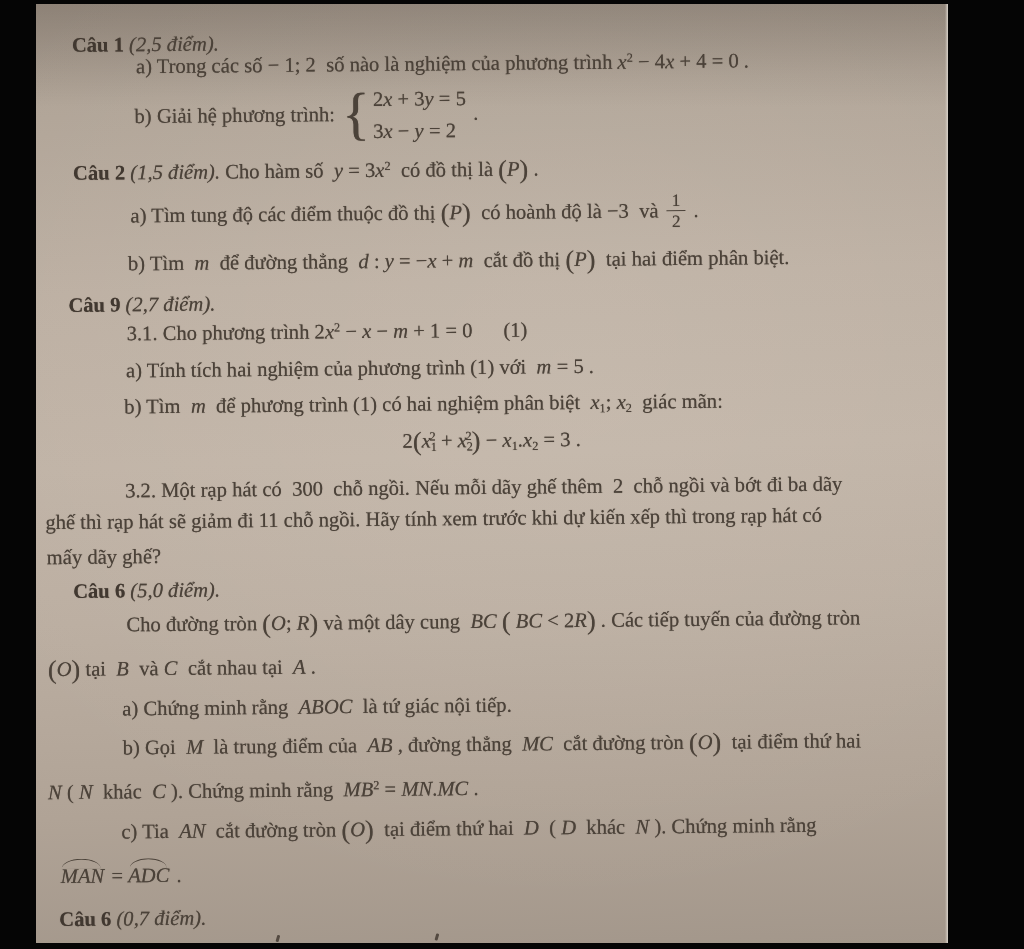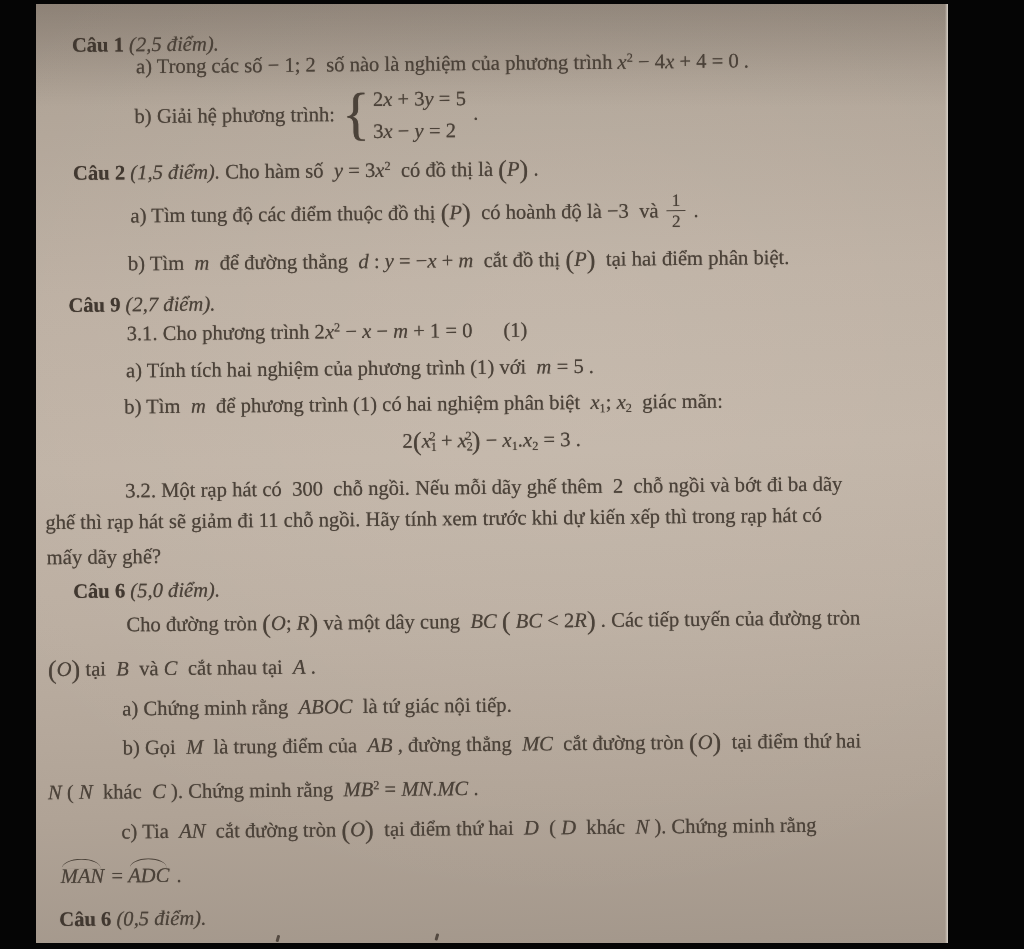--- a/index.html
+++ b/index.html
@@ -59,17 +59,17 @@
       <div class="tline" style="left: 45px; top: 510px;"><span class="r">ghế thì rạp hát sẽ giảm đi 11 chỗ ngồi. Hãy tính xem trước khi dự kiến xếp thì trong rạp hát có</span></div>
       <div class="tline" style="left: 46px; top: 545px;"><span class="r">mấy dãy ghế?</span></div>
       <div class="tline" style="left: 72px; top: 579px;"><span class="r b">Câu 6 </span><span class="r i">(5,0 điểm).</span></div>
       <div class="tline" style="left: 125px; top: 613px;"><span class="r">Cho đường tròn </span><span class="m"><span class="p">(</span><span class="v">O</span>; <span class="v">R</span><span class="p">)</span></span><span class="r"> và một dây cung  </span><span class="m"><span class="v">BC</span> <span class="p">(</span> <span class="v">BC</span> &lt; 2<span class="v">R</span><span class="p">)</span></span><span class="r"> . Các tiếp tuyến của đường tròn</span></div>
       <div class="tline" style="left: 46px; top: 657px;"><span class="m"><span class="p">(</span><span class="v">O</span><span class="p">)</span></span><span class="r"> tại  </span><span class="m"><span class="v">B</span></span><span class="r">  và </span><span class="m"><span class="v">C</span></span><span class="r">  cắt nhau tại  </span><span class="m"><span class="v">A</span></span><span class="r"> .</span></div>
       <div class="tline" style="left: 120px; top: 697px;"><span class="r">a) Chứng minh rằng  </span><span class="m"><span class="v">ABOC</span></span><span class="r">  là tứ giác nội tiếp.</span></div>
       <div class="tline" style="left: 120px; top: 736px;"><span class="r">b) Gọi  </span><span class="m"><span class="v">M</span></span><span class="r">  là trung điểm của  </span><span class="m"><span class="v">AB</span></span><span class="r"> , đường thẳng  </span><span class="m"><span class="v">MC</span></span><span class="r">  cắt đường tròn </span><span class="m"><span class="p">(</span><span class="v">O</span><span class="p">)</span></span><span class="r">  tại điểm thứ hai</span></div>
       <div class="tline" style="left: 45px; top: 780px;"><span class="m"><span class="v">N</span></span><span class="r"> ( </span><span class="m"><span class="v">N</span></span><span class="r">  khác  </span><span class="m"><span class="v">C</span></span><span class="r"> ). Chứng minh rằng  </span><span class="m"><span class="v">MB</span><span class="sup">2</span> = <span class="v">MN</span>.<span class="v">MC</span></span><span class="r"> .</span></div>
       <div class="tline" style="left: 118px; top: 820px;"><span class="r">c) Tia  </span><span class="m"><span class="v">AN</span></span><span class="r">  cắt đường tròn </span><span class="m"><span class="p">(</span><span class="v">O</span><span class="p">)</span></span><span class="r">  tại điểm thứ hai  </span><span class="m"><span class="v">D</span></span><span class="r">  ( </span><span class="m"><span class="v">D</span></span><span class="r">  khác  </span><span class="m"><span class="v">N</span></span><span class="r"> ). Chứng minh rằng</span></div>
       <div class="tline" style="left: 57px; top: 864px;"><span class="arc m"><span class="bow"></span><span class="v">MAN</span></span><span class="m"> = </span><span class="arc m"><span class="bow"></span><span class="v">ADC</span></span><span class="r"> .</span></div>
-      <div class="tline" style="left: 55px; top: 907px;"><span class="r b">Câu 6 </span><span class="r i">(0,5 điểm).</span></div>
+      <div class="tline" style="left: 55px; top: 907px;"><span class="r b">Câu 6 </span><span class="r i">(0,7 điểm).</span></div>
       <div class="mark" style="left: 272px; top: 937px;"></div>
       <div class="mark" style="left: 431px; top: 937px;"></div>
     </div>
 </div>
 
 </body></html>

